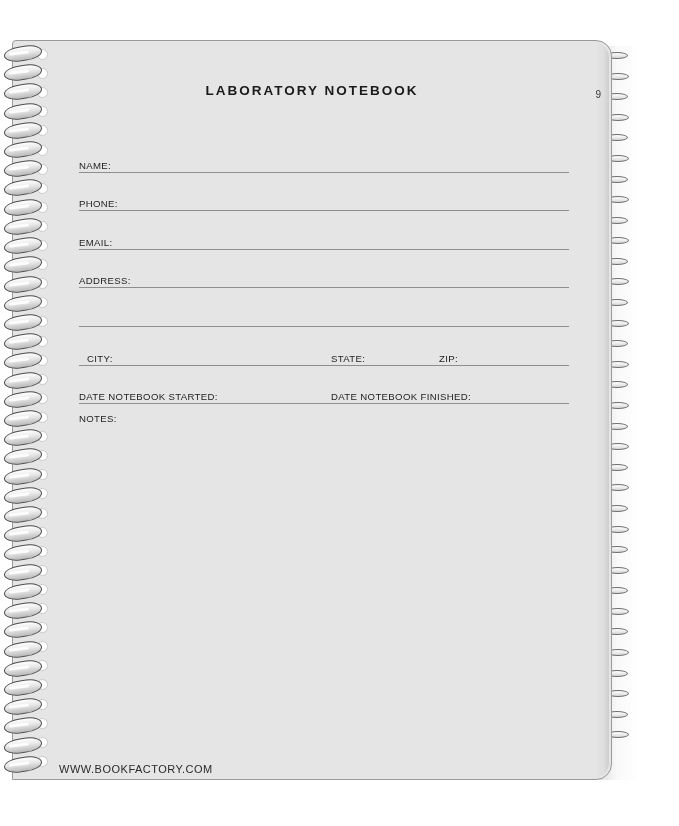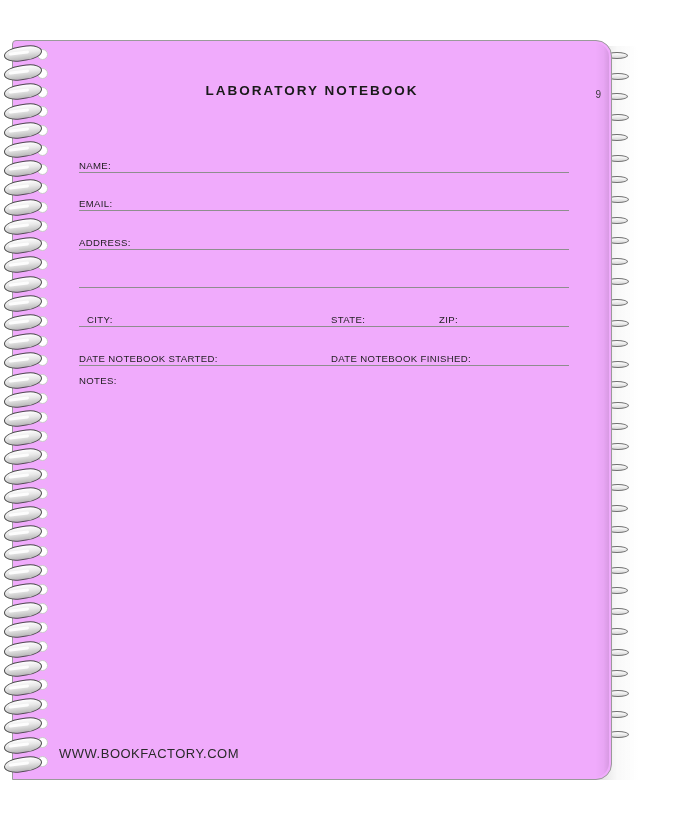--- a/index.html
+++ b/index.html
@@ -35,21 +35,21 @@
     filter: blur(0.4px);
   }
 
   
   .sheet {
     position: absolute;
     left: 12px;
     top: 40px;
     width: 600px;
     height: 740px;
-    background: #f0abfc;
+    background: #e5e5e5;
     border: 1px solid #9a9a9a;
     border-top-left-radius: 4px;
     border-top-right-radius: 16px;
     border-bottom-right-radius: 16px;
     box-sizing: border-box;
   }
 
   
   .sheet-inner-edge {
     position: absolute;
@@ -222,22 +222,22 @@
     left: 0;
     top: 6px;
     font-size: 9.6px;
     letter-spacing: 0.35px;
     color: #1d1d1d;
   }
 
   .footer {
     position: absolute;
     left: 46px;
-    bottom: 18px;
-    font-size: 13px;
+    bottom: 4px;
+    font-size: 11px;
     letter-spacing: 0.5px;
     color: #2a2a2a;
   }
 </style>
 </head>
 <body>
 
 <div id="canvas">
 
   <div class="page-shadow"></div>
@@ -287,20 +287,24 @@
 
     <div class="form">
 
 
       <div class="field">
         <span class="lbl">NAME:</span>
         <span class="rule"></span>
       </div>
 
 
+      <div class="field">
+        <span class="lbl">PHONE:</span>
+        <span class="rule"></span>
+      </div>
 
       <div class="field">
         <span class="lbl">EMAIL:</span>
         <span class="rule"></span>
       </div>
 
       <div class="field">
         <span class="lbl">ADDRESS:</span>
         <span class="rule"></span>
       </div>

